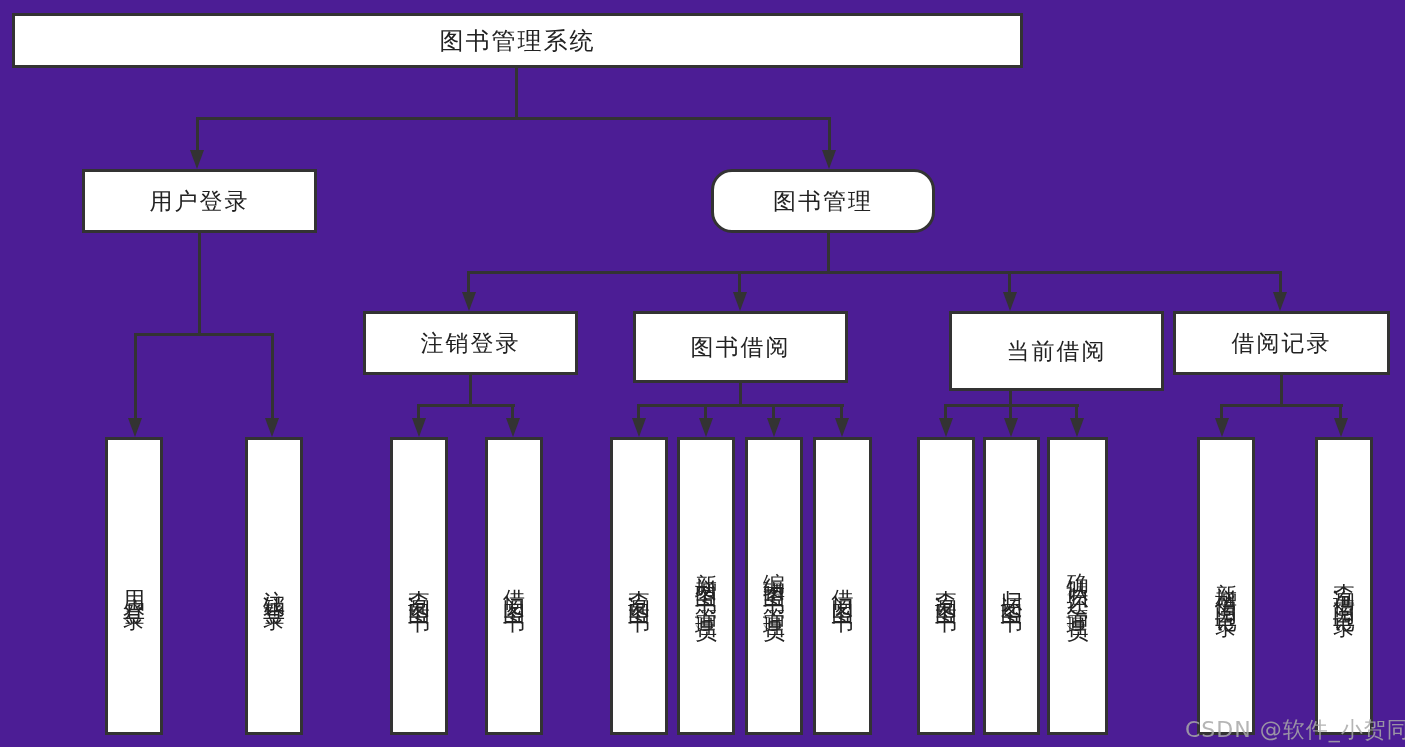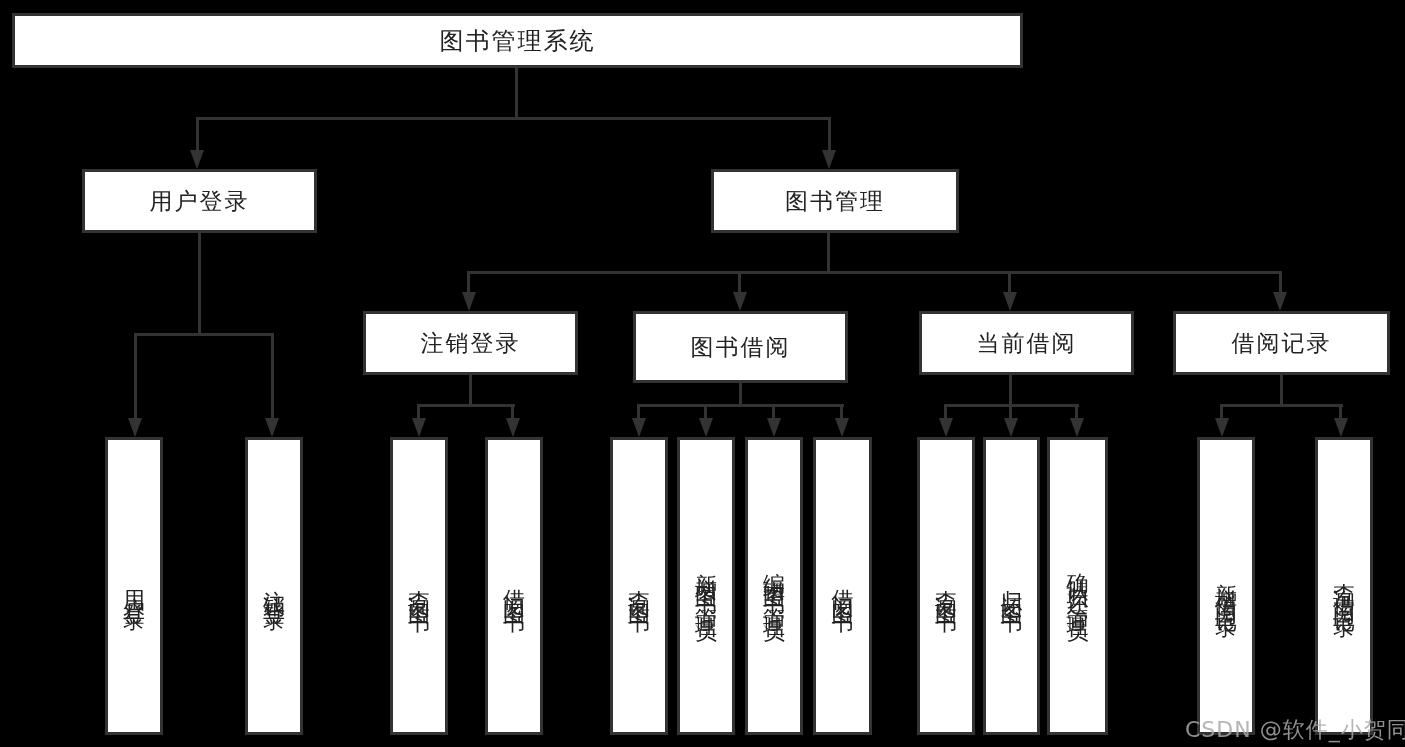--- a/index.html
+++ b/index.html
@@ -1,19 +1,19 @@
 <!DOCTYPE html>
 <html><head>
 <meta charset="utf-8">
 <style>
   html,body{margin:0;padding:0;background:#fff;}
   #stage{
     position:relative;
     width:1405px;height:747px;
-    background:#000000;
+    background:#4c1d95;
     font-family:"DejaVu Sans","Liberation Sans",sans-serif;
     overflow:hidden;
   }
   .box{
     position:absolute;
     box-sizing:border-box;
     background:#ffffff;
     border:3px solid #333333;
     display:flex;
     align-items:center;
@@ -59,21 +59,21 @@
   <div class="box root-box" style="left:12px;top:13px;width:1011px;height:55px;">图书管理系统</div>
 
   <div class="vline" style="left:515px;top:66px;height:53px;"></div>
   <div class="hline" style="left:196px;top:117px;width:635px;"></div>
   <div class="vline" style="left:196px;top:117px;height:35px;"></div>
   <div class="arrow" style="left:190px;top:150px;"></div>
   <div class="vline" style="left:828px;top:117px;height:35px;"></div>
   <div class="arrow" style="left:822px;top:150px;"></div>
 
   <div class="box" style="left:82px;top:169px;width:235px;height:64px;">用户登录</div>
-  <div class="box" style="left:711px;top:169px;width:248px;height:64px;">图书管理</div>
+  <div class="box" style="left:711px;top:169px;width:224px;height:64px;border-radius:21px;">图书管理</div>
 
   <div class="vline" style="left:198px;top:233px;height:103px;"></div>
   <div class="hline" style="left:134px;top:333px;width:140px;"></div>
   <div class="vline" style="left:134px;top:333px;height:87px;"></div>
   <div class="arrow" style="left:128px;top:418px;"></div>
   <div class="vline" style="left:271px;top:333px;height:87px;"></div>
   <div class="arrow" style="left:265px;top:418px;"></div>
 
   <div class="vline" style="left:827px;top:233px;height:41px;"></div>
   <div class="hline" style="left:467px;top:271px;width:815px;"></div>
@@ -81,21 +81,21 @@
   <div class="arrow" style="left:462px;top:292px;"></div>
   <div class="vline" style="left:738px;top:271px;height:25px;"></div>
   <div class="arrow" style="left:733px;top:292px;"></div>
   <div class="vline" style="left:1008px;top:271px;height:25px;"></div>
   <div class="arrow" style="left:1003px;top:292px;"></div>
   <div class="vline" style="left:1279px;top:271px;height:25px;"></div>
   <div class="arrow" style="left:1273px;top:292px;"></div>
 
   <div class="box" style="left:363px;top:311px;width:215px;height:64px;">注销登录</div>
   <div class="box" style="left:633px;top:311px;width:215px;height:72px;">图书借阅</div>
-  <div class="box" style="left:919px;top:311px;width:215px;height:64px;">当前借阅</div>
+  <div class="box" style="left:949px;top:311px;width:215px;height:80px;">当前借阅</div>
   <div class="box" style="left:1173px;top:311px;width:217px;height:64px;">借阅记录</div>
 
   <div class="vline" style="left:469px;top:375px;height:32px;"></div>
   <div class="hline" style="left:417px;top:404px;width:98px;"></div>
   <div class="vline" style="left:417px;top:404px;height:17px;"></div>
   <div class="arrow" style="left:412px;top:418px;"></div>
   <div class="vline" style="left:511px;top:404px;height:17px;"></div>
   <div class="arrow" style="left:506px;top:418px;"></div>
 
   <div class="vline" style="left:739px;top:375px;height:32px;"></div>

